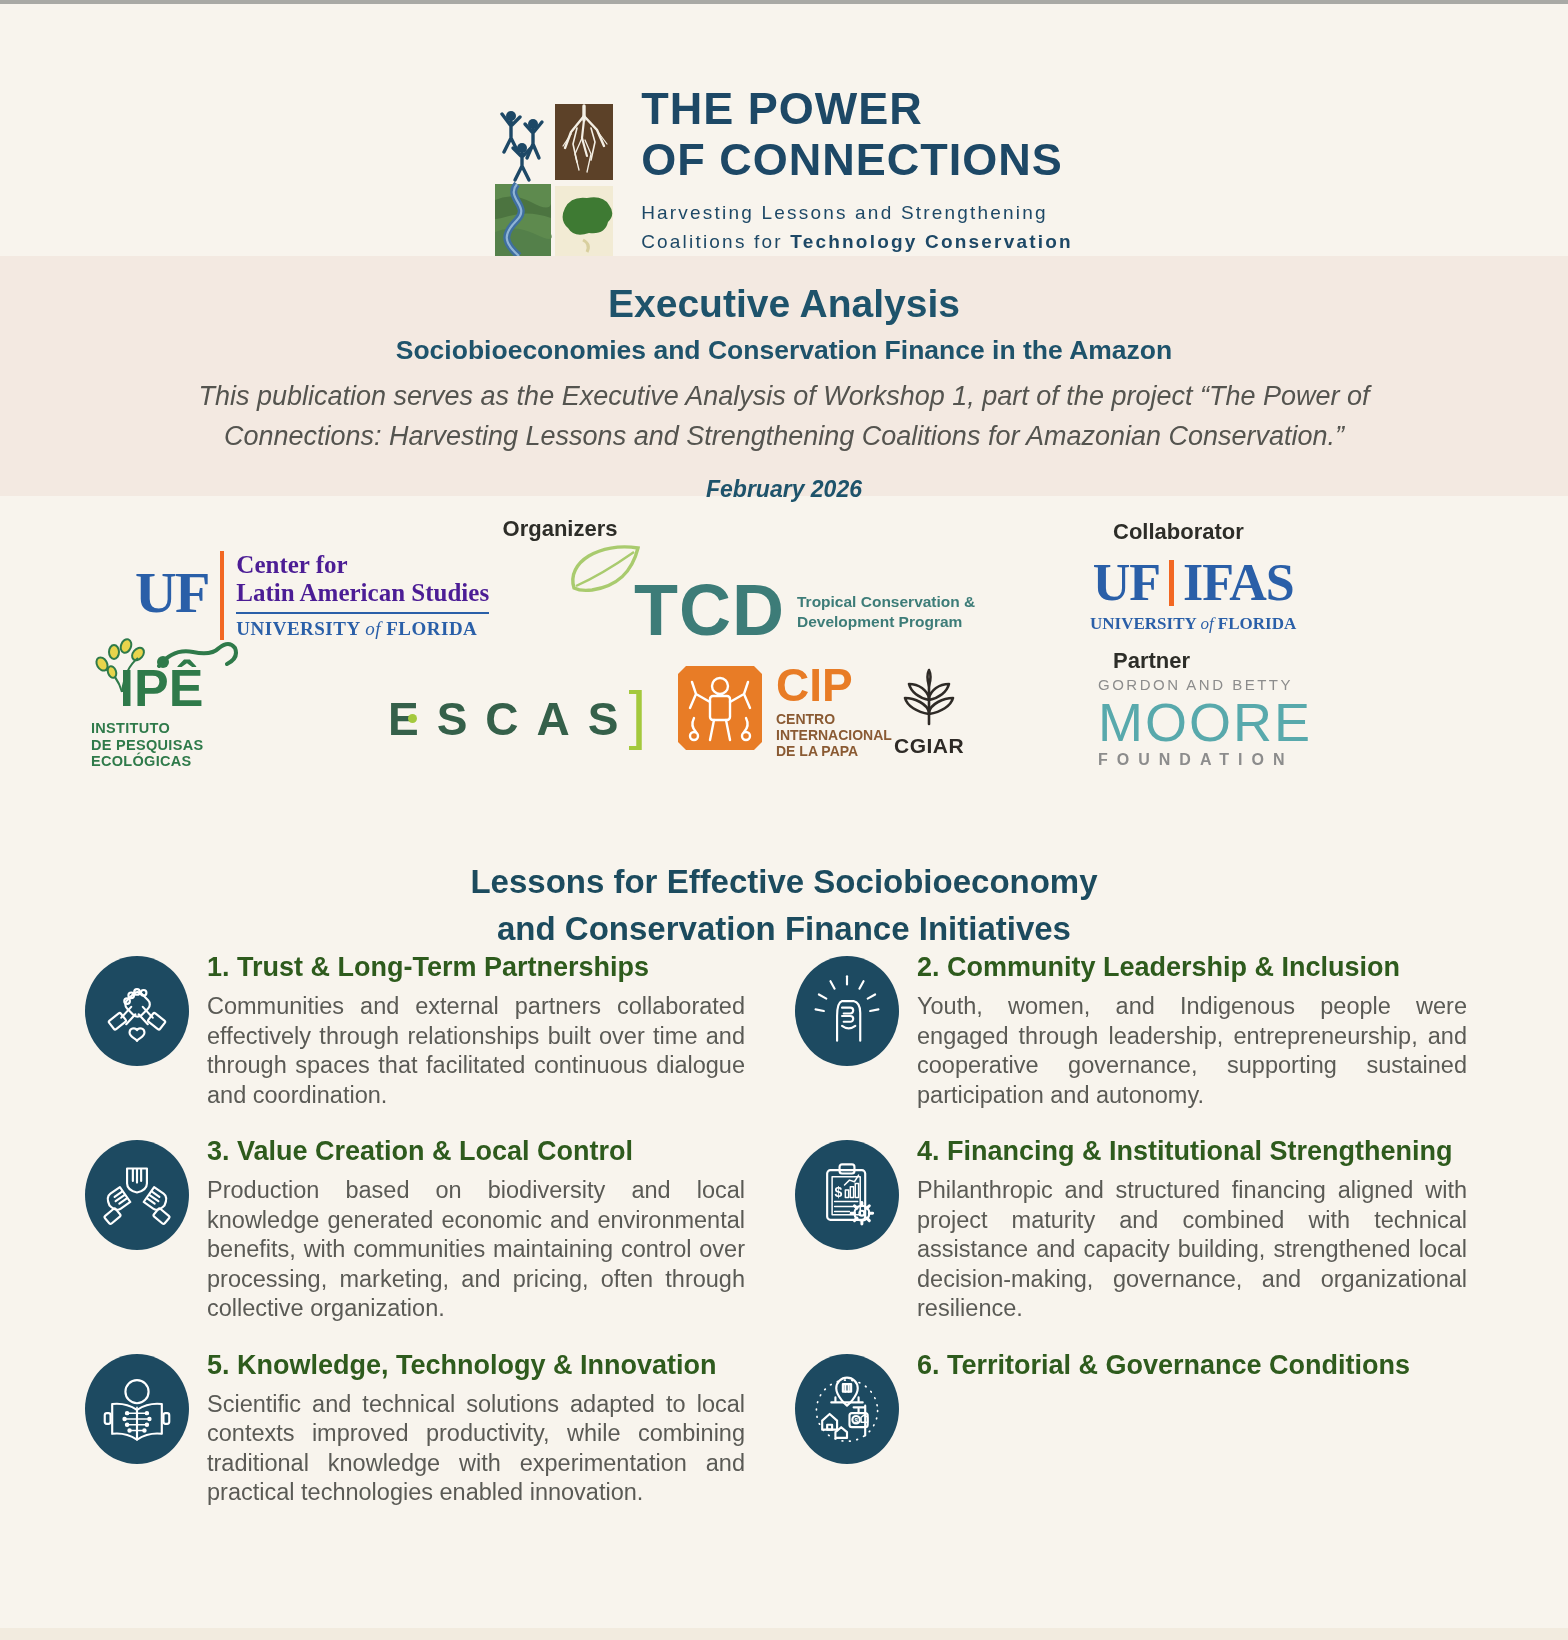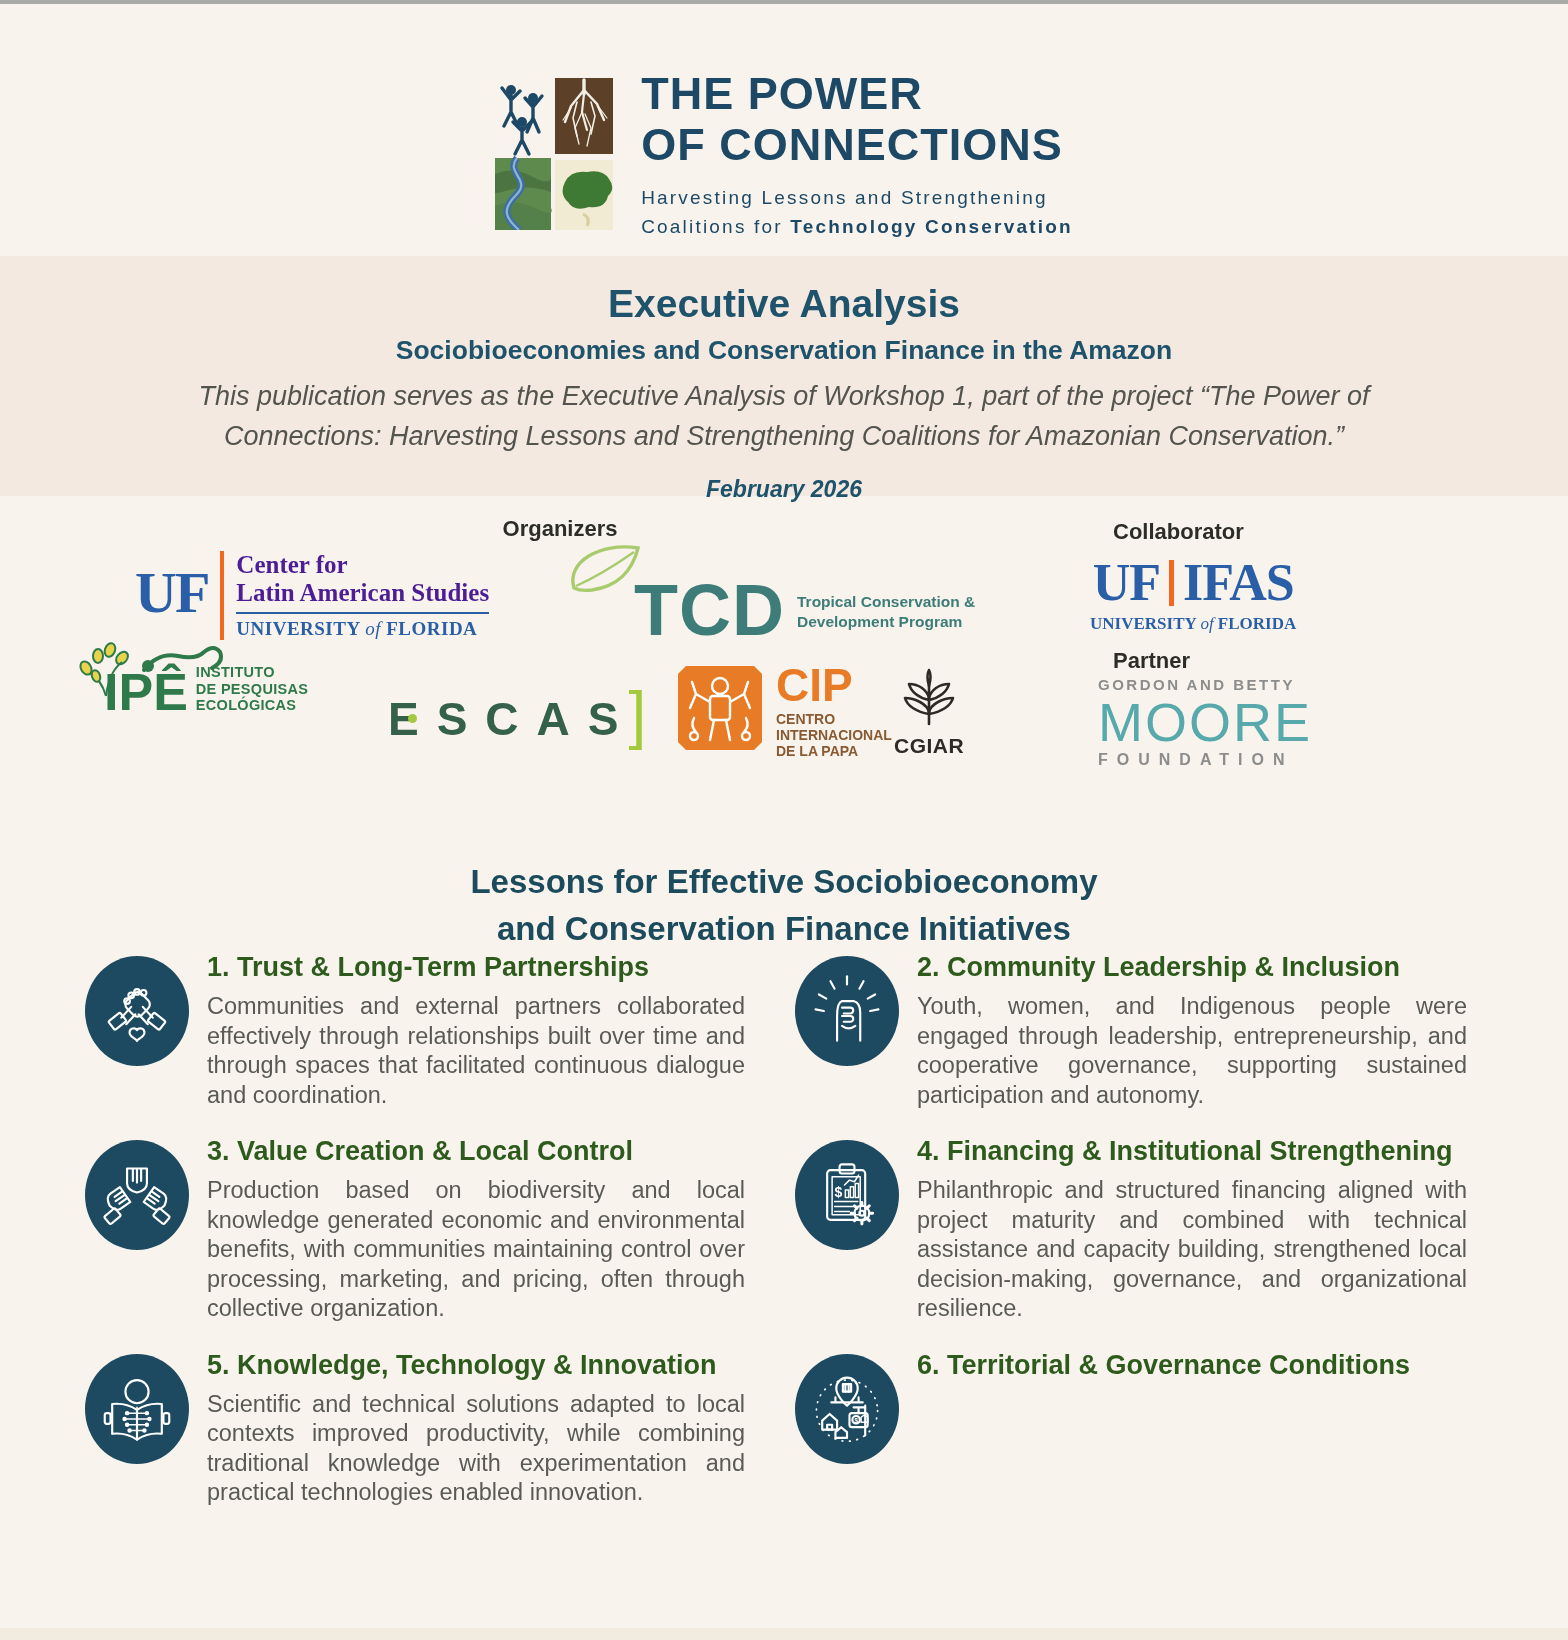--- a/index.html
+++ b/index.html
@@ -5,21 +5,21 @@
   * { margin:0; padding:0; box-sizing:border-box; }
   html,body { background:#e9e6df; }
   .page {
     width:1568px; height:1640px; margin:0 auto; position:relative;
     background:#f8f4ed; overflow:hidden;
     font-family:"Liberation Sans", sans-serif; color:#2d2d28;
   }
   .top-strip { height:4px; background:#a9a9a5; width:100%; }
 
   
-  .brand { display:flex; justify-content:center; align-items:center; gap:28px; padding-top:48px; height:252px; }
+  .brand { display:flex; justify-content:center; align-items:flex-end; gap:28px; padding-top:48px; height:252px; }
   .brand-mark { width:118px; height:152px; flex-shrink:0; }
   .brand-title { color:#1d4866; font-weight:800; font-size:45px; line-height:51px; letter-spacing:1px; }
   .brand-sub { margin-top:13px; color:#1d4866; font-size:19px; line-height:29px; letter-spacing:2.2px; font-weight:500; }
   .brand-sub .b { font-weight:800; }
 
   
   .banner { background:#f3e9e1; height:240px; text-align:center; padding-top:26px; }
   .banner-title { color:#1e536b; font-size:39px; font-weight:800; }
   .banner-subtitle { color:#1e536b; font-size:26.5px; font-weight:700; margin-top:9px; }
   .banner-desc { color:#54544f; font-size:27px; font-style:italic; line-height:40px; max-width:1330px; margin:10px auto 0; }
@@ -44,21 +44,21 @@
   .tcd-acronym { color:#3d7c78; font-size:72px; font-weight:700; letter-spacing:1px; line-height:52px; }
   .tcd-small { color:#3d7c78; font-size:15.5px; font-weight:600; line-height:20px; padding-bottom:4px; }
 
   .uf-ifas { position:absolute; left:1090px; top:58px; text-align:center; }
   .ifas-row { display:flex; align-items:stretch; gap:9px; justify-content:center; }
   .ifas-big { color:#2a5fa8; font-weight:700; font-size:52px; line-height:58px; letter-spacing:-1px; }
   .ifas-bar { width:5px; background:#f26722; margin:6px 0; }
   .ifas-univ { color:#2a5fa8; font-weight:700; font-size:17px; margin-top:2px; }
   .ifas-univ .of { font-style:italic; font-weight:400; }
 
-  .ipe { position:absolute; left:104px; top:168px; display:flex; align-items:flex-end; gap:8px; }
+  .ipe { position:absolute; left:91px; top:168px; display:flex; align-items:flex-end; gap:8px;flex-direction:column; }
   .ipe-mark { position:relative; }
   .ipe-acronym { color:#2f7a4a; font-weight:800; font-size:52px; line-height:48px; letter-spacing:0; }
   .ipe-sprigs { position:absolute; left:-28px; top:-26px; width:60px; height:56px; }
   .ipe-monkey { position:absolute; right:-36px; top:-34px; width:86px; height:44px; }
   .ipe-text { color:#2f7a4a; font-size:14.5px; font-weight:600; line-height:16.5px; letter-spacing:.3px; padding-bottom:2px; }
 
   .escas { position:absolute; left:388px; top:196px; display:flex; align-items:center; }
   .escas-letters { color:#35604a; font-size:46px; font-weight:600; letter-spacing:18px; position:relative; }
   .escas-dot { position:absolute; left:20px; top:22px; width:9px; height:9px; border-radius:50%; background:#a4c93d; }
   .escas-bracket { color:#a4c93d; font-size:64px; font-weight:400; line-height:48px; margin-left:-8px; transform:translateY(-4px); }
@@ -66,21 +66,21 @@
   .cip { position:absolute; left:676px; top:168px; display:flex; gap:12px; }
   .cip-square { width:88px; height:88px; flex-shrink:0; }
   .cip-right { display:flex; flex-direction:column; justify-content:flex-end; }
   .cip-acronym { color:#e87c26; font-weight:800; font-size:46px; line-height:42px; }
   .cip-small { color:#8a5a33; font-size:14px; font-weight:700; line-height:16px; margin-top:5px; }
 
   .cgiar { position:absolute; left:894px; top:170px; text-align:center; }
   .cgiar-name { color:#2e2a26; font-weight:700; font-size:21px; margin-top:2px; letter-spacing:.5px; }
 
   .moore { position:absolute; left:1098px; top:180px; }
-  .moore-top { color:#8c8c8c; font-size:15px; font-weight:700; letter-spacing:2.5px; }
+  .moore-top { color:#8c8c8c; font-size:15px; font-weight:400; letter-spacing:2.5px; }
   .moore-name { color:#58a9ac; font-size:54px; font-weight:500; letter-spacing:2px; line-height:58px; }
   .moore-bottom { color:#8c8c8c; font-size:16px; font-weight:600; letter-spacing:9px; }
 
   
   .lessons-title { text-align:center; color:#1c4b5e; font-size:33px; font-weight:800; line-height:47px; margin-top:50px; }
 
   .grid {
     display:grid; grid-template-columns:660px 672px; column-gap:50px; row-gap:26px;
     padding-left:85px; align-items:start;
   }

